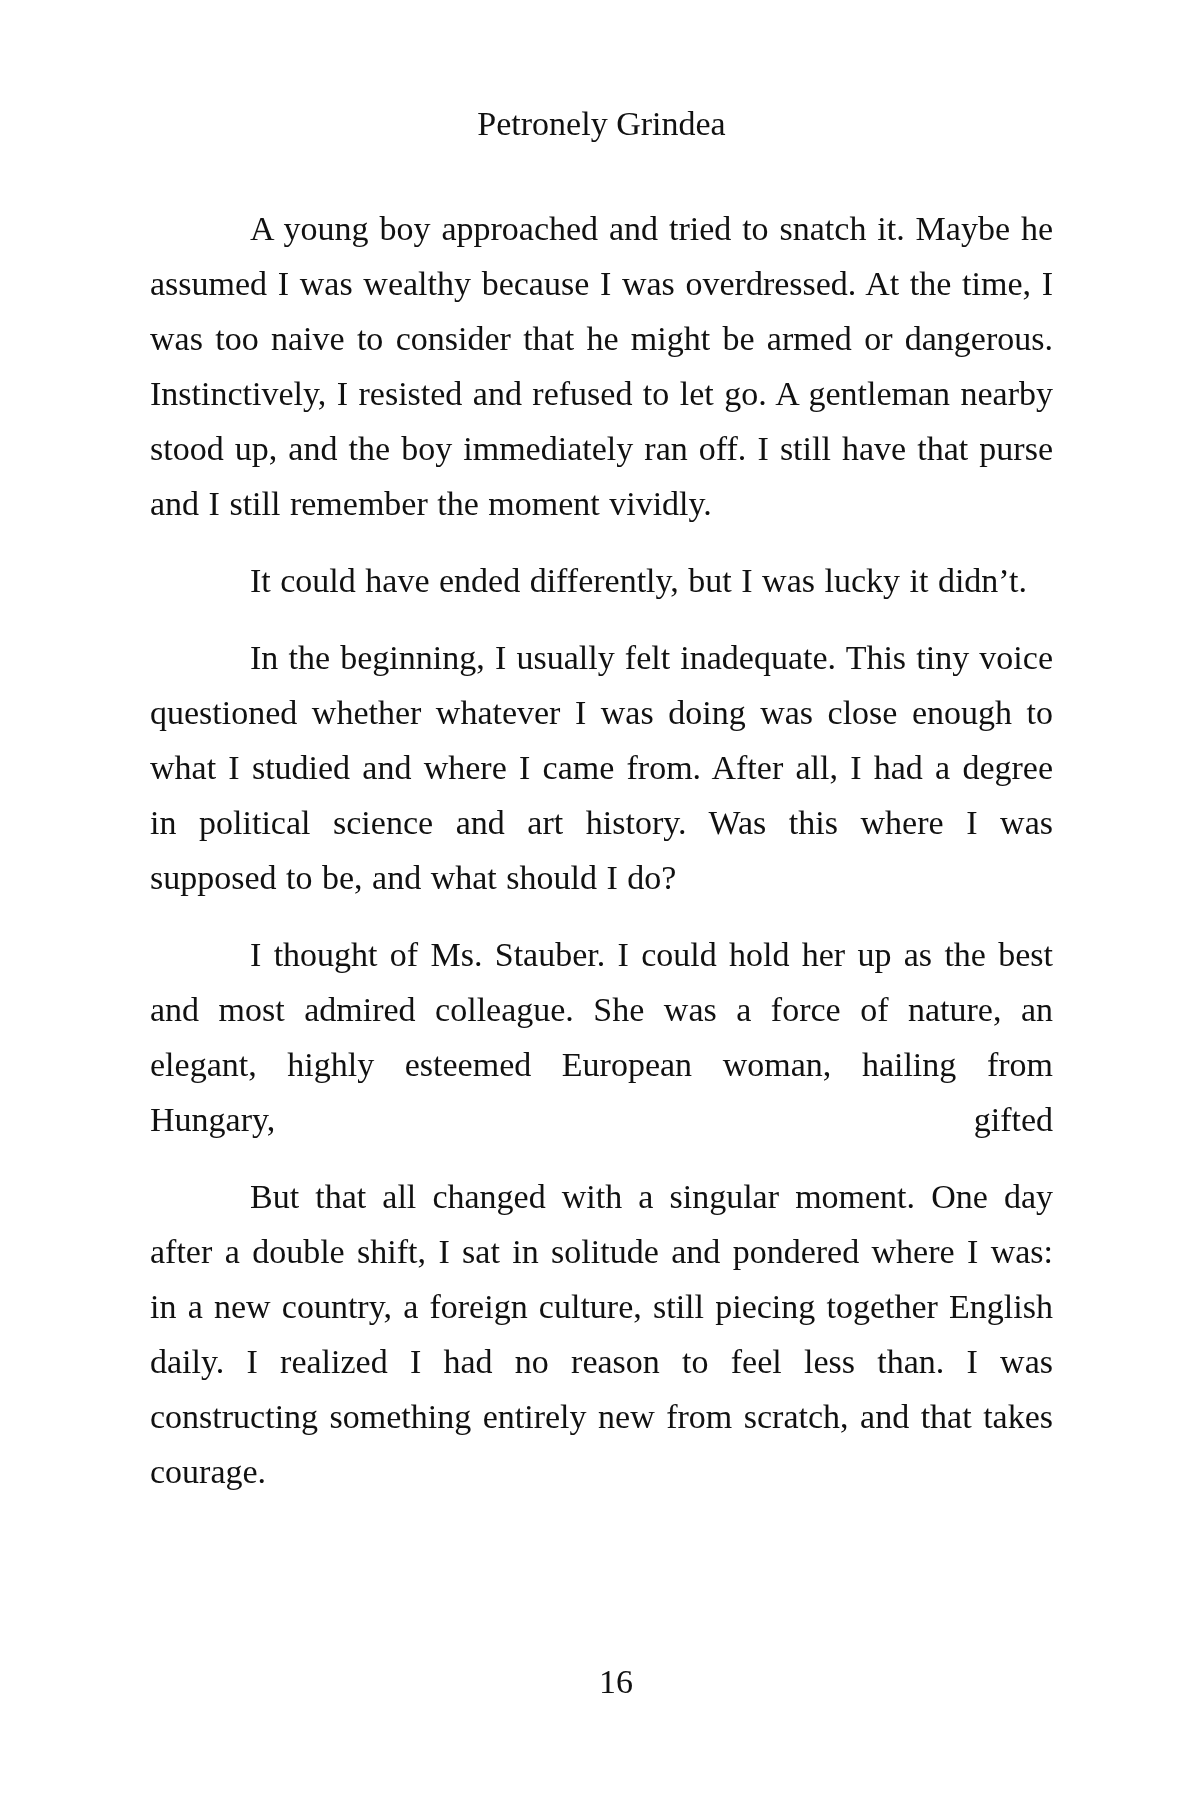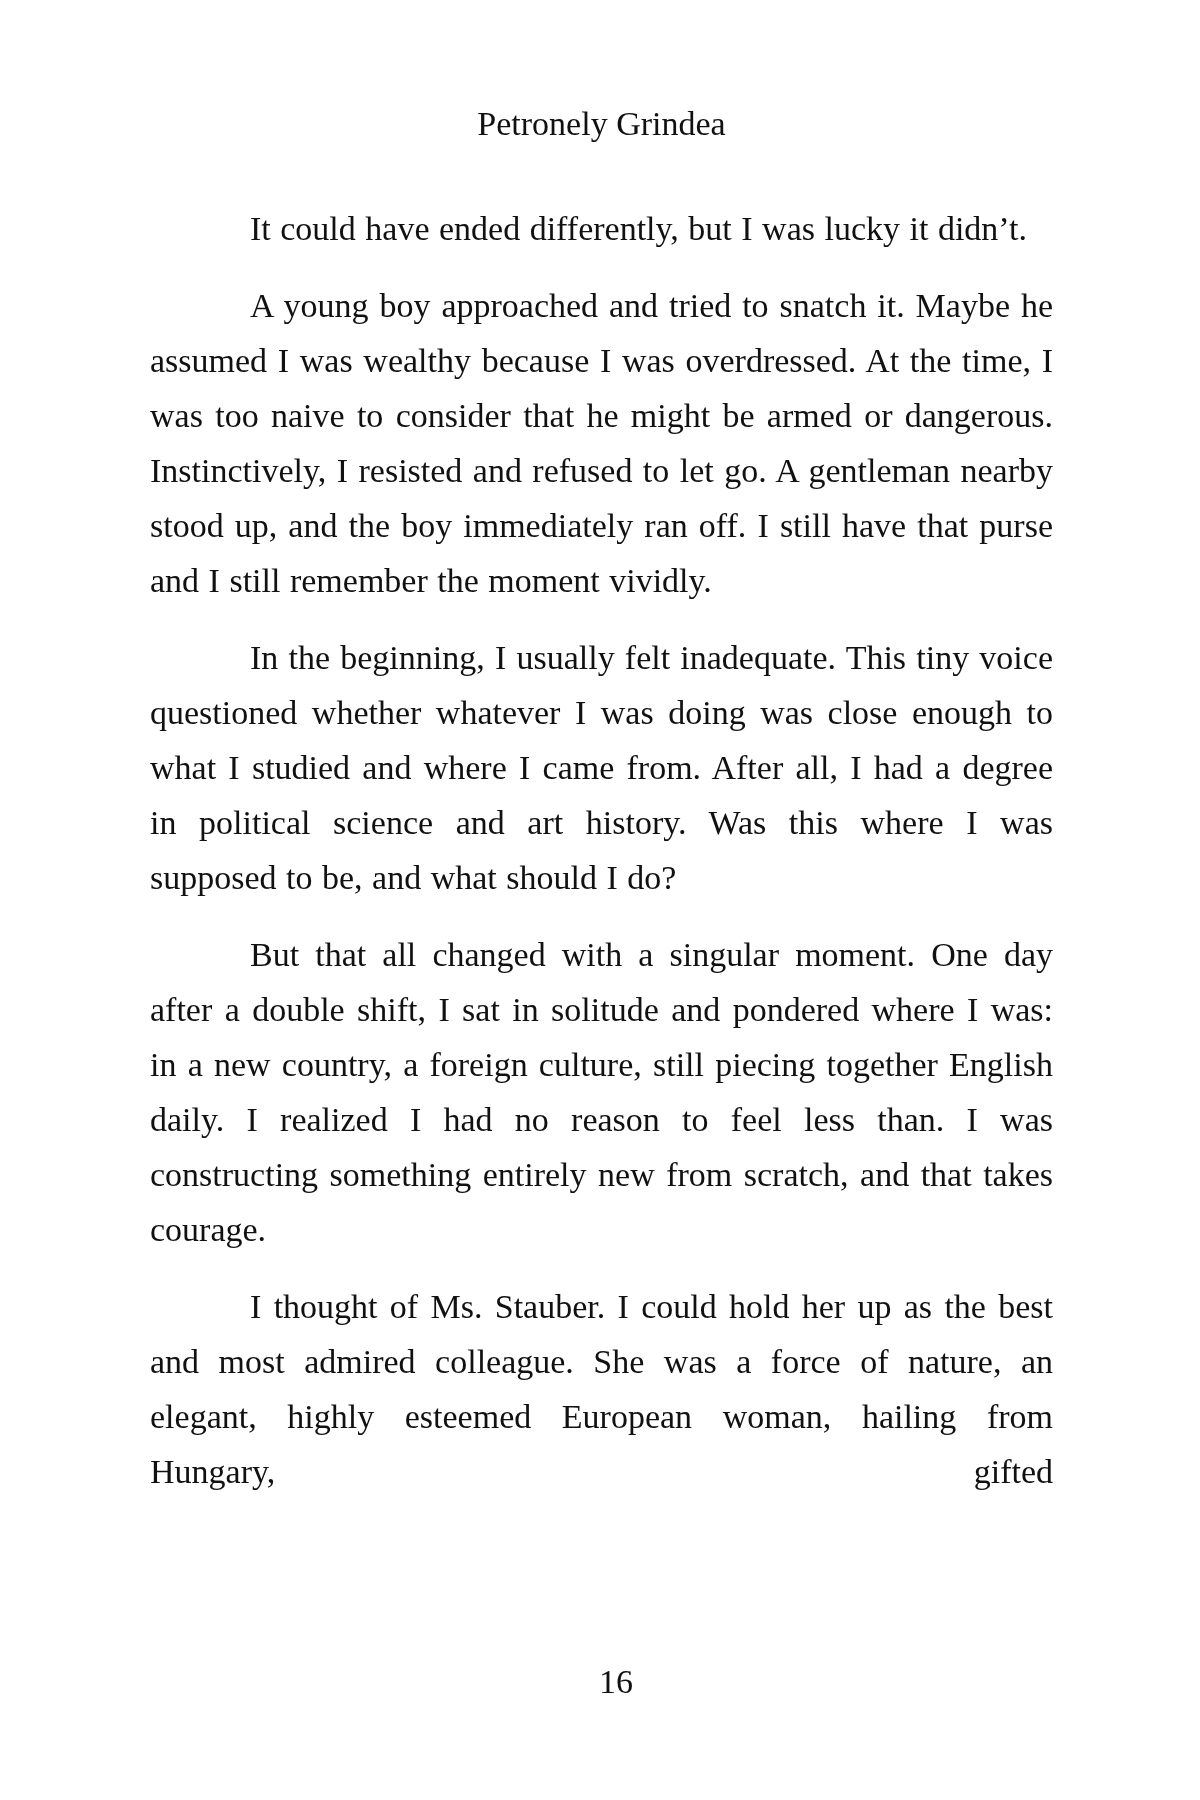--- a/index.html
+++ b/index.html
@@ -51,25 +51,25 @@
   }
 </style>
 </head>
 <body>
 
 <div class="page">
   <div class="content">
     <div class="page-header">Petronely Grindea</div>
 
 
+    <p class="body-par">A young boy approached and tried to snatch it. Maybe he assumed I was wealthy because I was overdressed. At the time, I was too naive to consider that he might be armed or dangerous. Instinctively, I resisted and refused to let go. A gentleman nearby stood up, and the boy immediately ran off. I still have that purse and I still remember the moment vividly.</p>
+
     <p class="body-par">It could have ended differently, but I was lucky it didn’t.</p>
-
-    <p class="body-par">A young boy approached and tried to snatch it. Maybe he assumed I was wealthy because I was overdressed. At the time, I was too naive to consider that he might be armed or dangerous. Instinctively, I resisted and refused to let go. A gentleman nearby stood up, and the boy immediately ran off. I still have that purse and I still remember the moment vividly.</p>
 
     <p class="body-par">In the beginning, I usually felt inadequate. This tiny voice questioned whether whatever I was doing was close enough to what I studied and where I came from. After all, I had a degree in political science and art history. Was this where I was supposed to be, and what should I do?</p>
 
+    <p class="body-par justify-last">I thought of Ms. Stauber. I could hold her up as the best and most admired colleague. She was a force of nature, an elegant, highly esteemed European woman, hailing from Hungary, gifted</p>
+
     <p class="body-par">But that all changed with a singular moment. One day after a double shift, I sat in solitude and pondered where I was: in a new country, a foreign culture, still piecing together English daily. I realized I had no reason to feel less than. I was constructing something entirely new from scratch, and that takes courage.</p>
-
-    <p class="body-par justify-last">I thought of Ms. Stauber. I could hold her up as the best and most admired colleague. She was a force of nature, an elegant, highly esteemed European woman, hailing from Hungary, gifted</p>
   </div>
 
   <div class="page-number">16</div>
 </div>
 
 </body></html>

